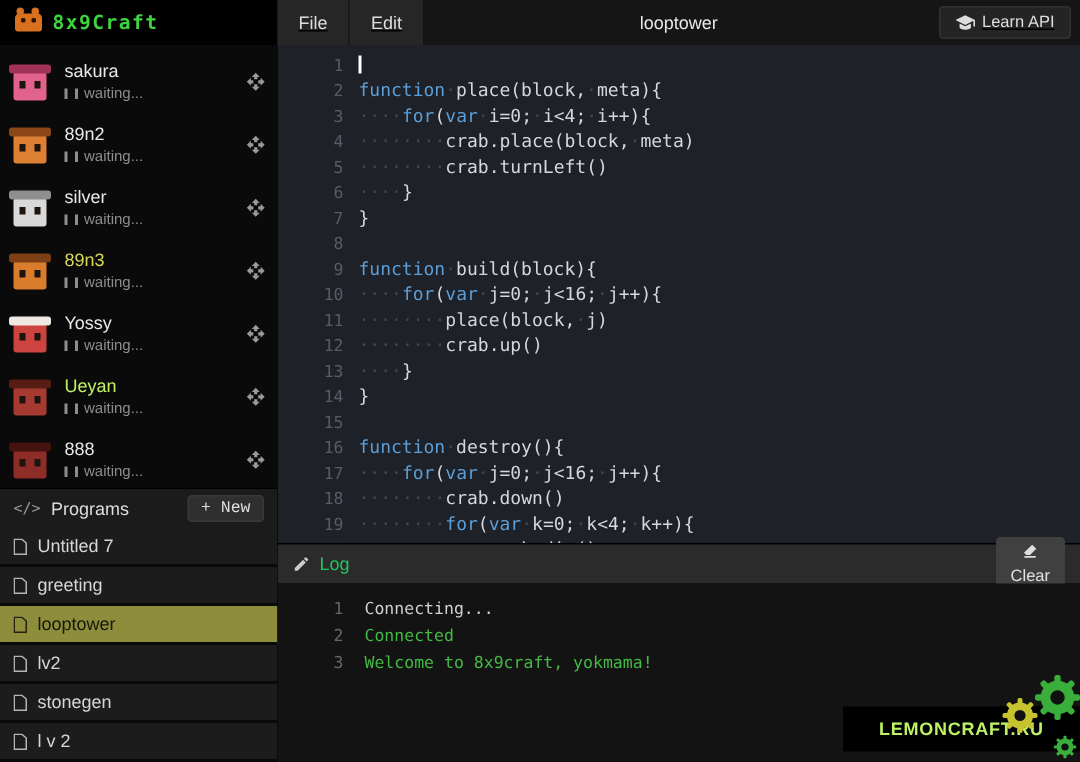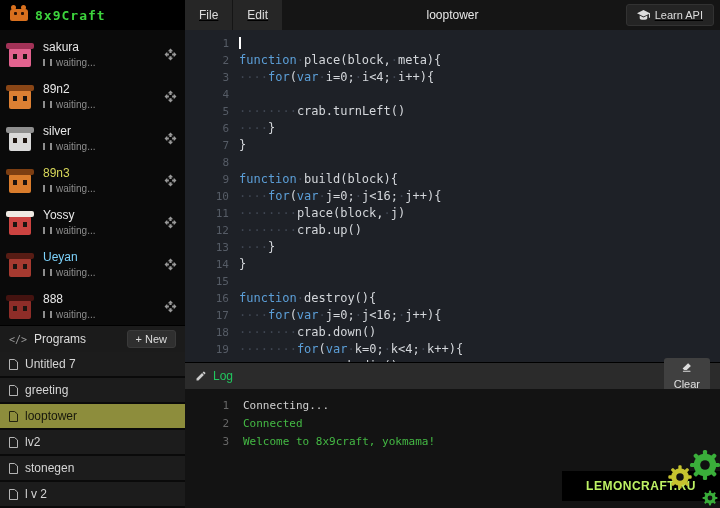--- a/index.html
+++ b/index.html
@@ -29,21 +29,21 @@
   .p-info{flex:1;min-width:0;}
   .p-name{font-size:12px;color:#e8e8e8;}
   .p-status{font-size:10px;color:#8d8d8d;display:flex;align-items:center;gap:4px;margin-top:3px;}
   .pause{width:5px;height:7px;border-left:2px solid #8d8d8d;border-right:2px solid #8d8d8d;flex:none;}
   .move-btn{background:none;border:0;padding:2px;cursor:pointer;flex:none;display:flex;}
 
   .programs{flex:none;}
   .programs-header{height:26px;background:#1b1b1b;display:flex;align-items:center;gap:7px;padding:0 9px;border-top:1px solid #000;}
   .code-glyph{font-family:"DejaVu Sans Mono",monospace;font-size:10px;color:#9a9a9a;}
   .programs-title{font-size:12px;color:#dddddd;}
-  .new-btn{margin-left:auto;background:#2f2f2f;border:1px solid #3a3a3a;border-radius:3px;color:#dddddd;font-size:11px;font-family:Liberation Sans, sans-serif;padding:2px 8px;cursor:pointer;}
+  .new-btn{margin-left:auto;background:#2f2f2f;border:1px solid #3a3a3a;border-radius:3px;color:#dddddd;font-size:11px;font-family:Liberation Mono, monospace;padding:2px 8px;cursor:pointer;}
   .program-row{height:24px;display:flex;align-items:center;gap:7px;padding:0 9px;background:#1c1c1c;border-bottom:2px solid #0a0a0a;color:#b5b5b5;cursor:pointer;}
   .program-label{font-size:12px;color:#d6d6d6;}
   .program-row.selected{background:#8d8d3c;color:#23230f;}
   .program-row.selected .program-label{color:#17170c;}
 
   
   main{grid-column:2;grid-row:2;display:flex;flex-direction:column;overflow:hidden;}
   .editor{flex:1;background:#1e2127;overflow:hidden;padding-top:5px;font-family:"DejaVu Sans Mono",monospace;font-size:12px;cursor:text;}
   .crow{display:flex;height:17px;line-height:17px;}
   .gutter{width:44px;flex:none;text-align:right;padding-right:10px;color:#565c66;font-size:11px;}
@@ -198,21 +198,21 @@
     </button>
   </div>
         <div class="player-row">
     <div class="avatar-wrap">
       <div class="avatar-body" style="background: rgb(166, 58, 48);">
         <div class="avatar-roof" style="background: rgb(87, 28, 20);"></div>
         <div class="avatar-eyes"></div>
       </div>
     </div>
     <div class="p-info">
-      <div class="p-name" style="color: #7dd3fc;">Ueyan</div>
+      <div class="p-name" style="color: #bef264;">Ueyan</div>
       <div class="p-status">
         <span class="pause"></span>
         <span>waiting...</span>
       </div>
     </div>
     <button class="move-btn">
       <svg width="13" height="13" viewBox="0 0 24 24" fill="#999999">
               <path d="M10 9h4V6h3l-5-5-5 5h3v3zm-1 1H6V7l-5 5 5 5v-3h3v-4zm14 2l-5-5v3h-3v4h3v3l5-5zm-9 3h-4v3H7l5 5 5-5h-3v-3z"></path>
             </svg>
     </button>
@@ -307,20 +307,21 @@
         <div class="crow">
           <span class="gutter">2</span>
           <span class="code"><span class="kw">function</span><span class="ws">·</span>place(block,<span class="ws">·</span>meta){</span>
         </div>
         <div class="crow">
           <span class="gutter">3</span>
           <span class="code"><span class="ws">·</span><span class="ws">·</span><span class="ws">·</span><span class="ws">·</span><span class="kw">for</span>(<span class="kw">var</span><span class="ws">·</span>i=0;<span class="ws">·</span>i&lt;4;<span class="ws">·</span>i++){</span>
         </div>
         <div class="crow">
           <span class="gutter">4</span>
+          <span class="code"><span class="ws">·</span><span class="ws">·</span><span class="ws">·</span><span class="ws">·</span><span class="ws">·</span><span class="ws">·</span><span class="ws">·</span><span class="ws">·</span>crab.place(block,<span class="ws">·</span>meta)</span>
         </div>
         <div class="crow">
           <span class="gutter">5</span>
           <span class="code"><span class="ws">·</span><span class="ws">·</span><span class="ws">·</span><span class="ws">·</span><span class="ws">·</span><span class="ws">·</span><span class="ws">·</span><span class="ws">·</span>crab.turnLeft()</span>
         </div>
         <div class="crow">
           <span class="gutter">6</span>
           <span class="code"><span class="ws">·</span><span class="ws">·</span><span class="ws">·</span><span class="ws">·</span>}</span>
         </div>
         <div class="crow">

